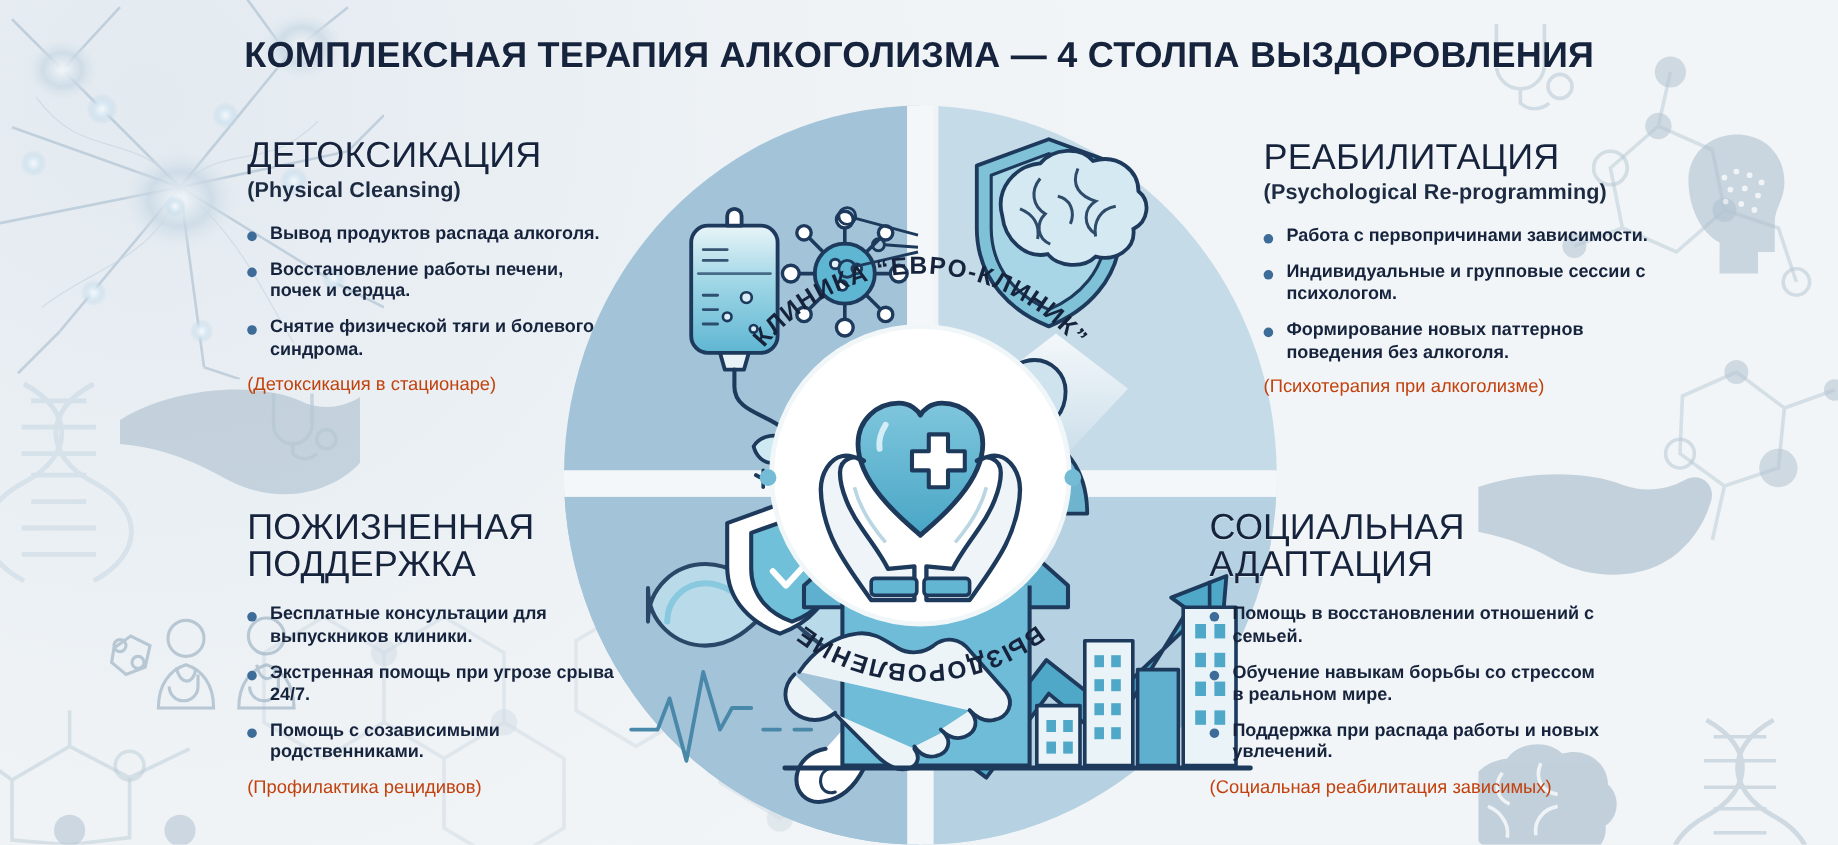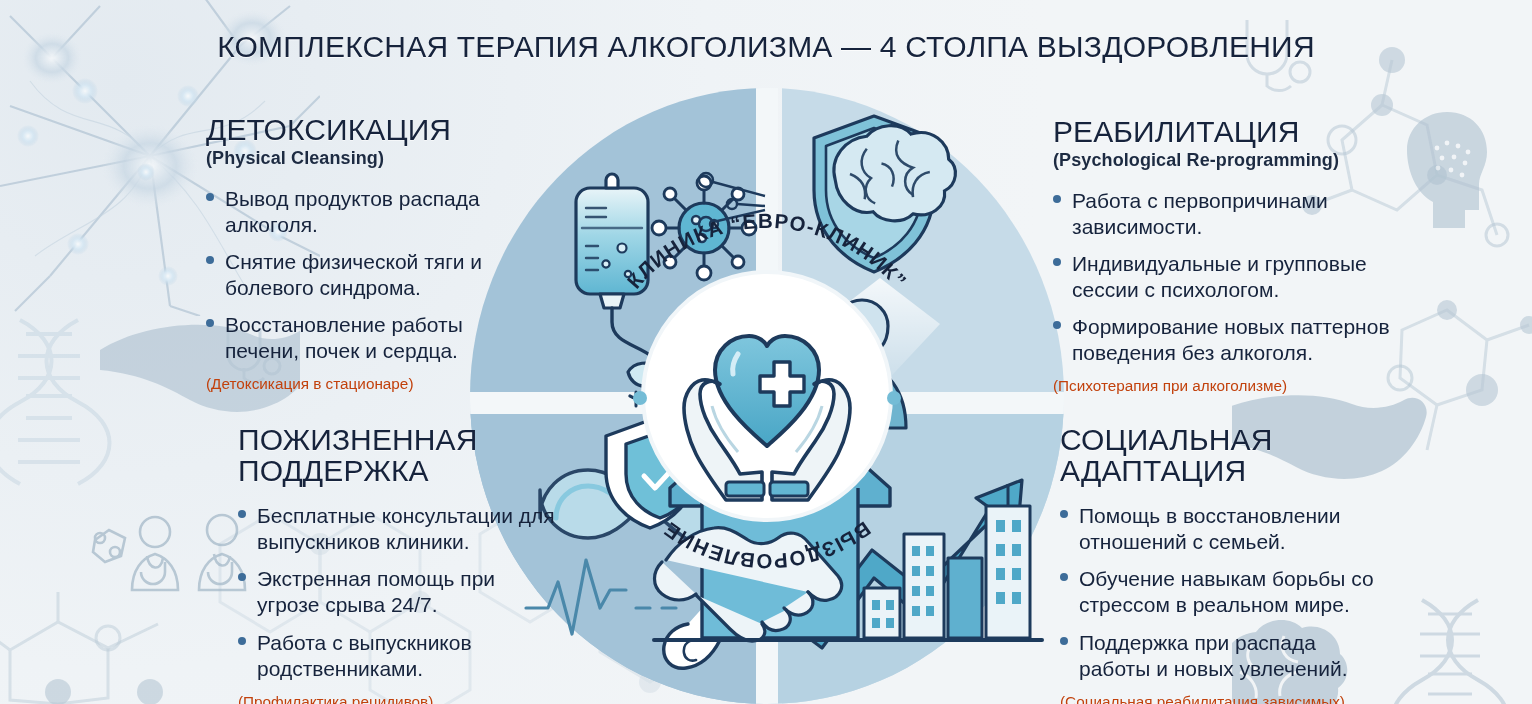--- a/index.html
+++ b/index.html
@@ -25,21 +25,21 @@
   }
   .bg-deco { position:absolute; opacity:.5; }
   .bg-deco.right { right:0; top:0; width:300px; height:704px; }
   .bg-deco.left  { left:0; top:300px; width:300px; height:404px; }
   .bg-deco.bottom-mid { left:180px; bottom:-30px; width:620px; height:260px; opacity:.35; }
 
   
   #title {
     position:absolute; top:30px; left:0; width:1532px;
     text-align:center; z-index:6;
-    font-size:30px; font-weight:normal; letter-spacing:.2px;
+    font-size:30px; font-weight:bold; letter-spacing:.2px;
     color:#16233c;
     text-shadow:0 1px 0 rgba(255,255,255,.7);
   }
 
   
   #wheel { position:absolute; left:470px; top:88px; width:594px; height:616px; z-index:3; }
   #wheel svg { display:block; }
 
   
   .arc-text { font-size:20.5px; font-weight:bold; fill:#16233c; letter-spacing:1.2px; }
@@ -51,34 +51,34 @@
     line-height:1.04; letter-spacing:.1px;
     text-shadow:0 1px 0 rgba(255,255,255,.55);
   }
   .block .sub {
     font-size:18px; color:#1d2b42; margin-top:3px; font-weight:700;
     letter-spacing:.1px;
   }
   .block ul { list-style:none; margin-top:17px; }
   .block li {
     position:relative; padding-left:19px; margin-bottom:11px;
-    font-size:21px; line-height:1.24; color:#16233c; font-weight:400;
+    font-size:15px; line-height:1.24; color:#16233c; font-weight:700;
   }
   .block li::before {
     content:""; position:absolute; left:0; top:7px;
     width:8px; height:8px; border-radius:50%; background:#3d6c99;
   }
   .block .note {
     margin-top:11px; font-size:15.3px; color:#c2410c;
   }
 
   #blk-detox  { left:206px; top:114px; width:300px; }
   #blk-rehab  { left:1053px; top:116px; width:340px; }
-  #blk-support{ left:206px; top:424px; width:320px;margin-left:32px; }
-  #blk-social { left:1060px; top:424px; width:330px; }
+  #blk-support{ left:206px; top:424px; width:320px; }
+  #blk-social { left:1008px; top:424px; width:330px; }
 </style>
 </head>
 <body>
 
 <div id="bg-layer">
   <div class="bg-gradient"></div>
 
   <svg class="bg-neuron" viewBox="0 0 330 330">
     <defs>
       <radialGradient id="gnode" cx="50%" cy="50%">
@@ -476,43 +476,43 @@
       <rect x="300" y="394" width="38" height="14" rx="3" fill="#63b6d2" stroke="#1d3a5c" stroke-width="3"></rect>
     </g>
   </svg>
 </div>
 
 <div class="block" id="blk-detox">
   <h2>ДЕТОКСИКАЦИЯ</h2>
   <div class="sub">(Physical Cleansing)</div>
   <ul>
     <li>Вывод продуктов распада алкоголя.</li>
+    <li>Восстановление работы печени, почек и сердца.</li>
     <li>Снятие физической тяги и болевого синдрома.</li>
-    <li>Восстановление работы печени, почек и сердца.</li>
   </ul>
   <div class="note">(Детоксикация в стационаре)</div>
 </div>
 
 <div class="block" id="blk-rehab">
   <h2>РЕАБИЛИТАЦИЯ</h2>
   <div class="sub">(Psychological Re-programming)</div>
   <ul>
     <li>Работа с первопричинами зависимости.</li>
     <li>Индивидуальные и групповые сессии с психологом.</li>
     <li>Формирование новых паттернов поведения без алкоголя.</li>
   </ul>
   <div class="note">(Психотерапия при алкоголизме)</div>
 </div>
 
 <div class="block" id="blk-support">
   <h2>ПОЖИЗНЕННАЯ ПОДДЕРЖКА</h2>
   <ul>
     <li>Бесплатные консультации для выпускников клиники.</li>
     <li>Экстренная помощь при угрозе срыва 24/7.</li>
-    <li>Работа с выпускников родственниками.</li>
+    <li>Помощь с созависимыми родственниками.</li>
   </ul>
   <div class="note">(Профилактика рецидивов)</div>
 </div>
 
 <div class="block" id="blk-social">
   <h2>СОЦИАЛЬНАЯ АДАПТАЦИЯ</h2>
   <ul>
     <li>Помощь в восстановлении отношений с семьей.</li>
     <li>Обучение навыкам борьбы со стрессом в реальном мире.</li>
     <li>Поддержка при распада работы и новых увлечений.</li>

